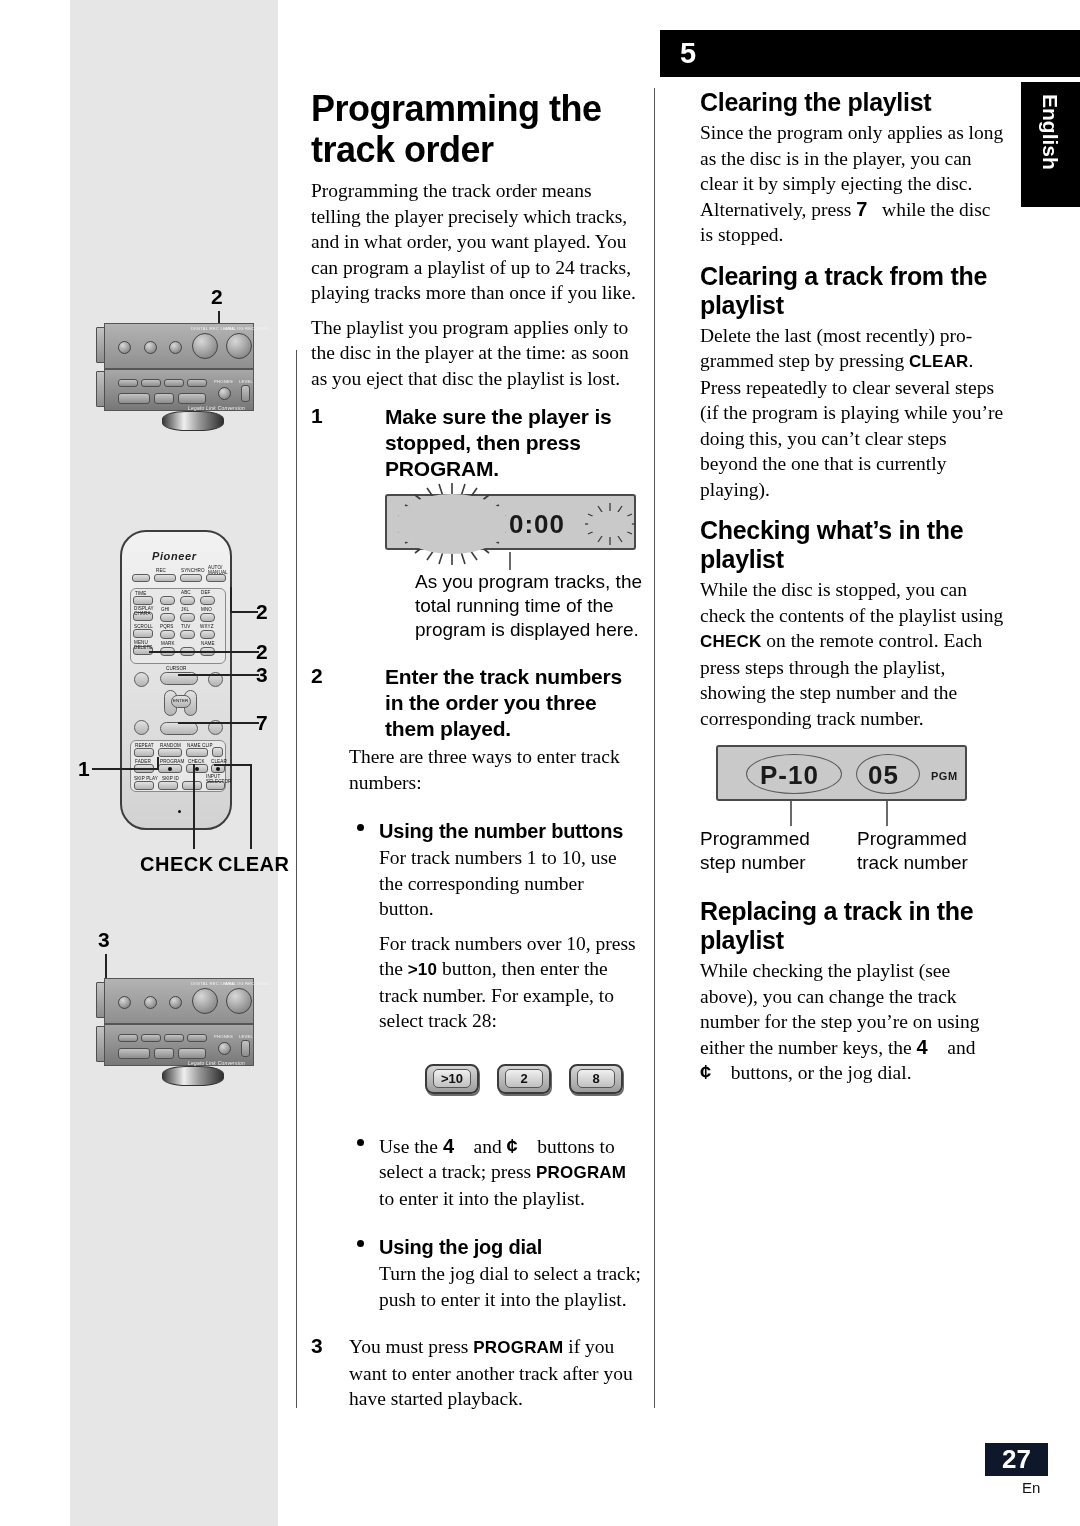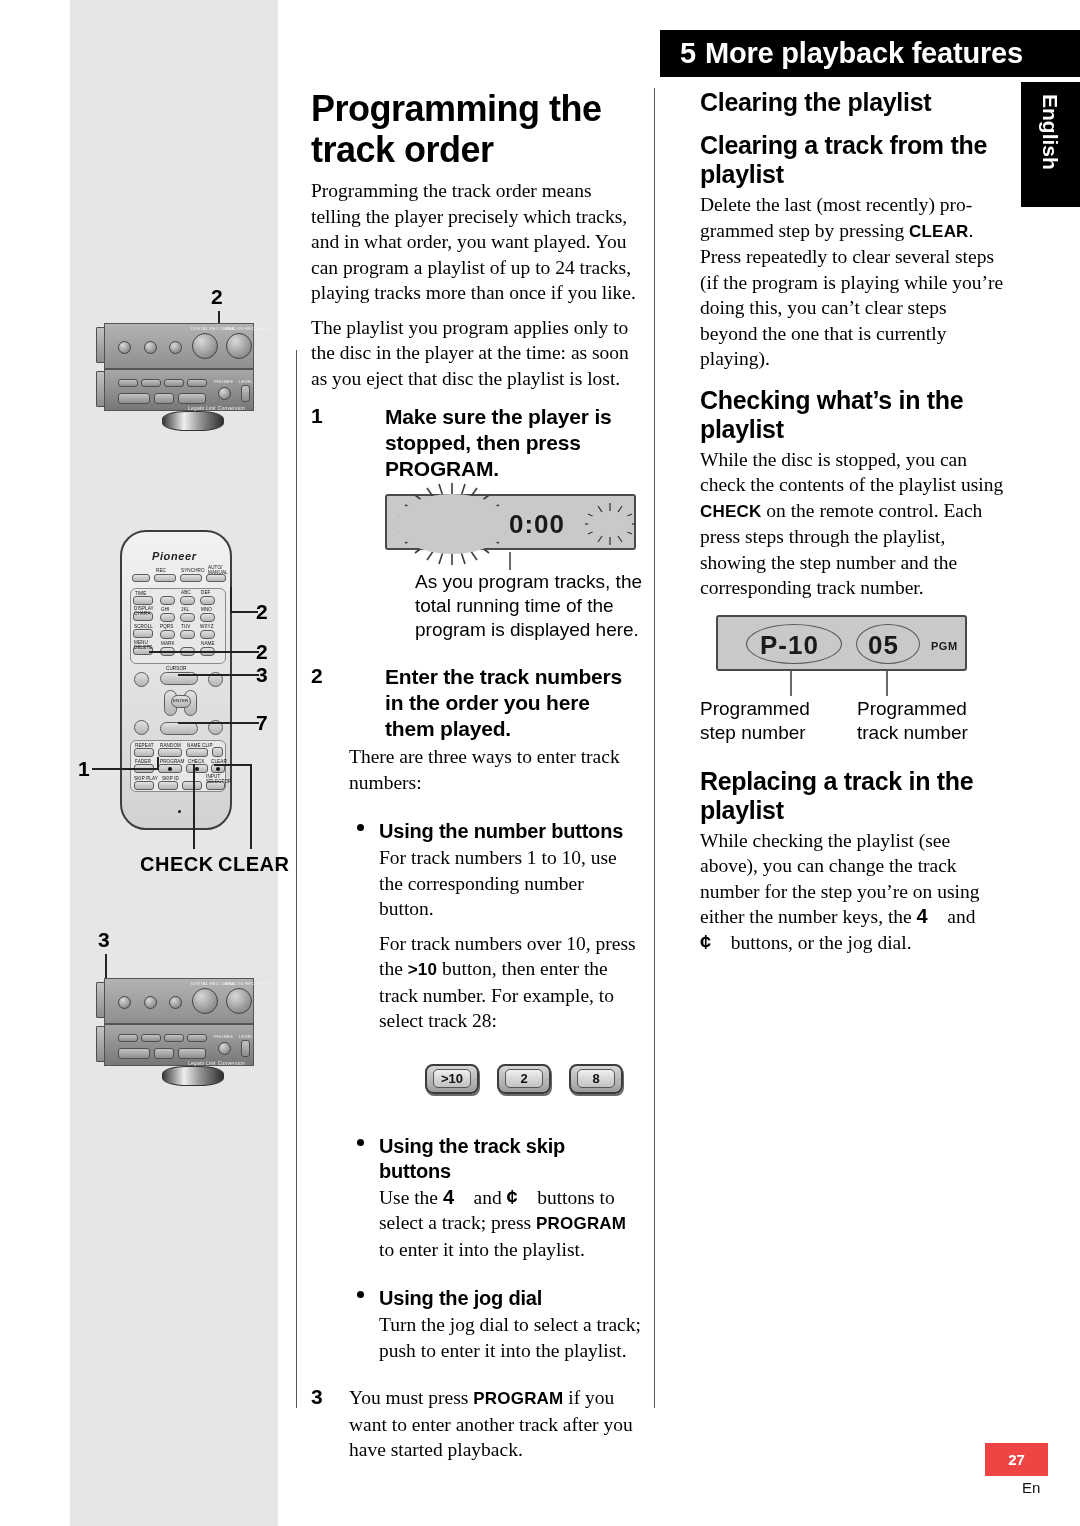--- a/index.html
+++ b/index.html
@@ -220,39 +220,38 @@
     position:absolute; font-family:"Liberation Sans", sans-serif;
     font-weight:bold; font-size:20px; letter-spacing:0.5px; color:#000;
   }
   .dotmark {
     position:absolute; width:4px; height:4px; border-radius:50%; background:#111;
   }
 
   
   .pagenum {
     position:absolute; left:985px; top:1443px; width:63px; height:33px;
-    background:#ef4444; color:#fff;
-    font-family:"Liberation Sans", sans-serif; font-weight:bold; font-size:15px;
+    background:#0f172a; color:#fff;
+    font-family:"Liberation Sans", sans-serif; font-weight:bold; font-size:26px;
     display:flex; align-items:center; justify-content:center;
   }
   .pagelang {
     position:absolute; left:1022px; top:1479px;
     font-family:"Liberation Sans", sans-serif; font-size:15px; color:#111;
   }
 </style>
 </head>
 <body>
 
 <div class="page">
 
   <div class="gray-strip"></div>
 
   <div class="header-bar">
     <span class="hnum">5</span>
-    <span class="htxt">More playback features</span>
   </div>
 
   <div class="lang-tab">
     <span>English</span>
   </div>
 
   <div class="col-divider"></div>
   <div class="col-divider2"></div>
 
   <div class="col-mid">
@@ -317,21 +316,21 @@
       </div>
 
       <div style="position:relative; height:20px;">
         <div class="lead" style="left:160px; top:2px; height:18px;"></div>
       </div>
       <div class="cap" style="margin-left:66px; width:250px;">As you program tracks, the total running time of the program is displayed here.</div>
     </div>
 
     <div class="step" style="margin-top:22px;">
       <span class="num">2</span>
-      <div class="head">Enter the track numbers in the order you here them played.</div>
+      <div class="head">Enter the track numbers in the order you three them played.</div>
       <p class="body">There are three ways to enter track numbers:</p>
 
       <div class="bullet">
         <span class="dot"></span>
         <div class="bhead">Using the number buttons</div>
         <p class="body">For track numbers 1 to 10, use the corresponding number button.</p>
         <p class="body"><span>For track numbers over 10, press the </span><span class="bd">&gt;10</span><span> button, then enter the track number. For example, to select track 28:</span></p>
 
         <div class="chips">
           <div class="chip-wrap" style="left:0px;">
@@ -350,41 +349,41 @@
             <span class="chip-lab">TUV</span>
             <div class="chip">
                 <i>8</i>
               </div>
           </div>
         </div>
       </div>
 
       <div class="bullet">
         <span class="dot"></span>
-        <div class="bhead">Using the track skip buttons</div>
         <p class="body"><span>Use the </span><span class="sym">4</span><span>&nbsp;&nbsp;&nbsp;</span><span> and </span><span class="sym">¢</span><span>&nbsp;&nbsp;&nbsp;</span><span> buttons to select a track; press </span><span class="bd">PROGRAM</span><span> to enter it into the playlist.</span></p>
       </div>
 
       <div class="bullet">
         <span class="dot"></span>
         <div class="bhead">Using the jog dial</div>
         <p class="body">Turn the jog dial to select a track; push to enter it into the playlist.</p>
       </div>
     </div>
 
     <div class="step" style="margin-top:22px;">
       <span class="num">3</span>
       <p class="body"><span>You must press </span><span class="bd">PROGRAM</span><span> if you want to enter another track after you have started playback.</span></p>
     </div>
 
   </div>
 
   <div class="col-right">
 
     <h2 class="sub first">Clearing the playlist</h2>
+    <p class="body"><span>Since the program only applies as long as the disc is in the player, you can clear it by simply ejecting the disc. Alternatively, press </span><span class="sym">7</span><span>&nbsp;&nbsp;</span><span> while the disc is stopped.</span></p>
 
     <h2 class="sub">Clearing a track from the playlist</h2>
     <p class="body"><span>Delete the last (most recently) pro-grammed step by pressing </span><span class="bd">CLEAR</span><span>. Press repeatedly to clear several steps (if the program is playing while you’re doing this, you can’t clear steps beyond the one that is currently playing).</span></p>
 
     <h2 class="sub">Checking what’s in the playlist</h2>
     <p class="body"><span>While the disc is stopped, you can check the contents of the playlist using </span><span class="bd">CHECK</span><span> on the remote control. Each press steps through the playlist, showing the step number and the corresponding track number.</span></p>
 
     <div class="lcd lcd-2" style="margin-top:14px;">
       <span class="pcode" style="position:absolute; left:42px; top:13px;">P-10</span>
       <span class="pcode" style="position:absolute; left:150px; top:13px;">05</span>

